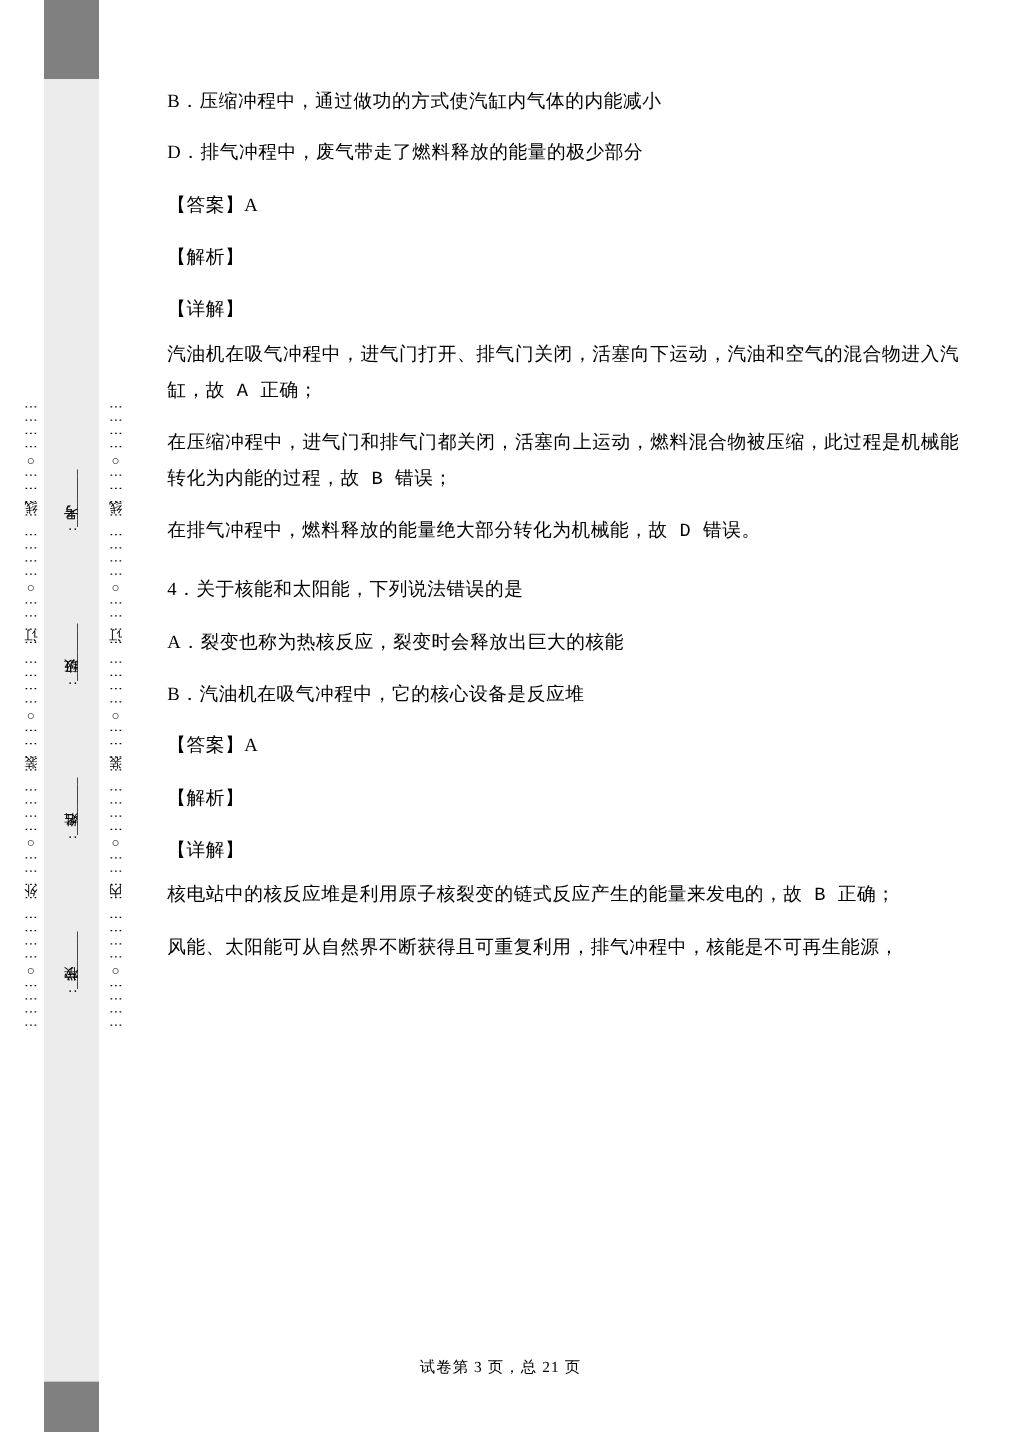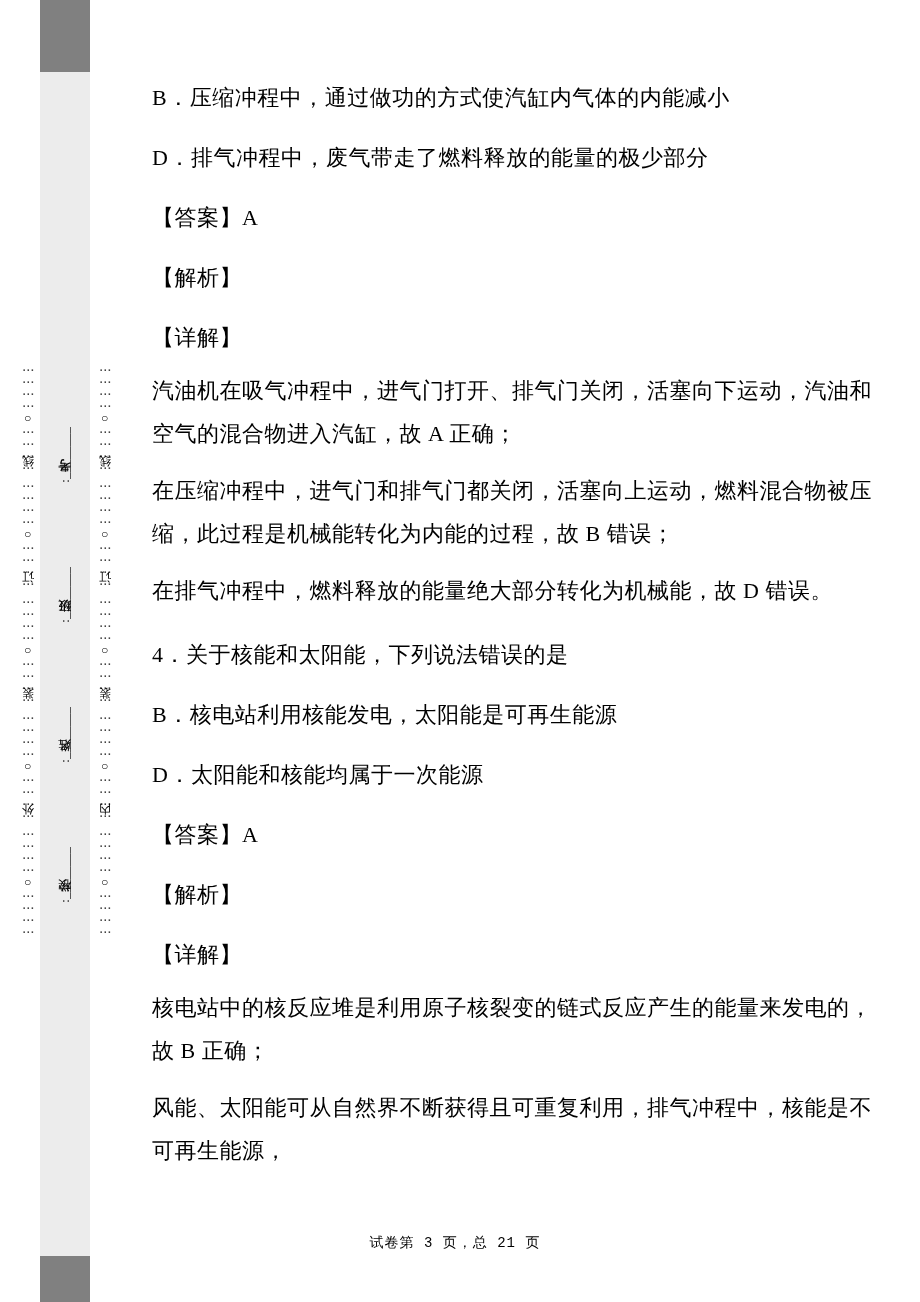--- a/index.html
+++ b/index.html
@@ -82,41 +82,42 @@
     white-space: nowrap;
   }
 
   
   .page {
     position: absolute;
     top: 70px;
     left: 152px;
     right: 48px;
     bottom: 30px;
-    font-size: 22px;
+    font-size: 17px;
     line-height: 2.55;
     letter-spacing: 0.5px;
   }
   .page p { margin: 0 0 4px 0; }
   .page .block { margin-bottom: 4px; }
   .page .para {
     line-height: 1.95;
     margin-bottom: 14px;
     text-align: justify;
+    font-family: Liberation Mono, monospace;
   }
   .latin { font-family: "Times New Roman", serif; }
 
   .footer {
     position: absolute;
     bottom: 50px;
     left: 0;
     width: 910px;
     text-align: center;
     font-size: 14px;
-    font-family: Liberation Mono, monospace;
+    font-family: Liberation Serif, serif;
     letter-spacing: 1px;
   }
 </style>
 </head>
 <body>
 
 <div class="gutter-outer">
   <div class="cap-top"></div>
   <div class="mid"></div>
   <div class="cap-bottom"></div>
@@ -147,22 +148,22 @@
   </p>
 
   <p class="block">【解析】</p>
   <p class="block">【详解】</p>
 
   <p class="para">汽油机在吸气冲程中，进气门打开、排气门关闭，活塞向下运动，汽油和空气的混合物进入汽缸，故 A 正确；</p>
   <p class="para">在压缩冲程中，进气门和排气门都关闭，活塞向上运动，燃料混合物被压缩，此过程是机械能转化为内能的过程，故 B 错误；</p>
   <p class="para">在排气冲程中，燃料释放的能量绝大部分转化为机械能，故 D 错误。</p>
 
   <p class="block">4．关于核能和太阳能，下列说法错误的是</p>
-  <p class="block">B．核电站利用核能发电，太阳能是可再生能源</p>
-  <p class="block">D．太阳能和核能均属于一次能源</p>
+  <p class="block">A．裂变也称为热核反应，裂变时会释放出巨大的核能</p>
+  <p class="block">B．汽油机在吸气冲程中，它的核心设备是反应堆</p>
 
   <p class="block">
     <span>【答案】</span><span class="latin">A</span>
   </p>
 
   <p class="block">【解析】</p>
   <p class="block">【详解】</p>
 
   <p class="para">核电站中的核反应堆是利用原子核裂变的链式反应产生的能量来发电的，故 B 正确；</p>
   <p class="para">风能、太阳能可从自然界不断获得且可重复利用，排气冲程中，核能是不可再生能源，</p>

